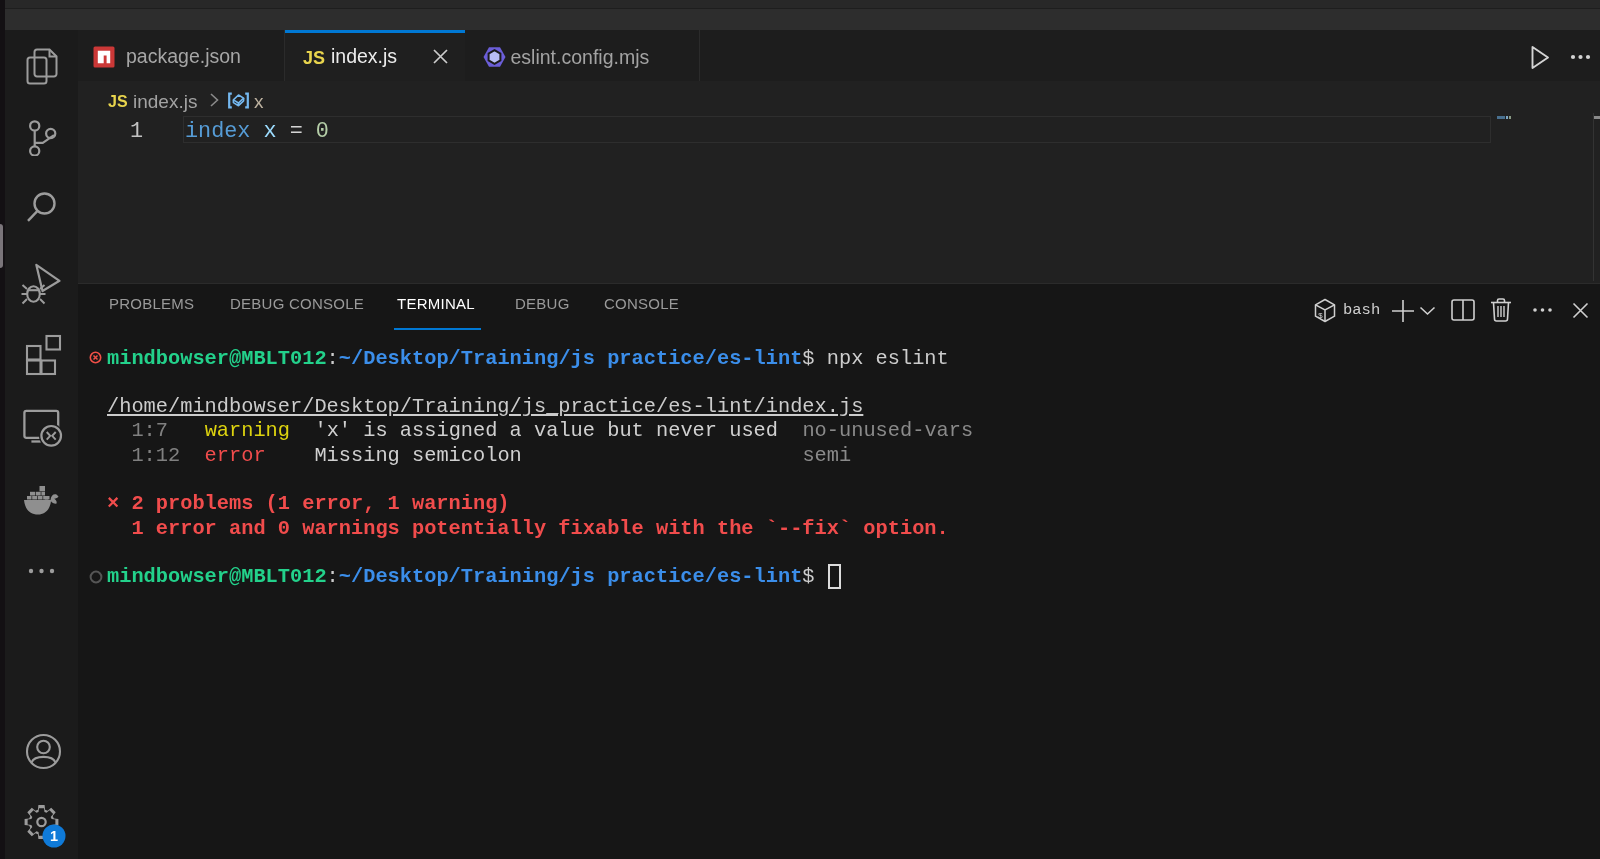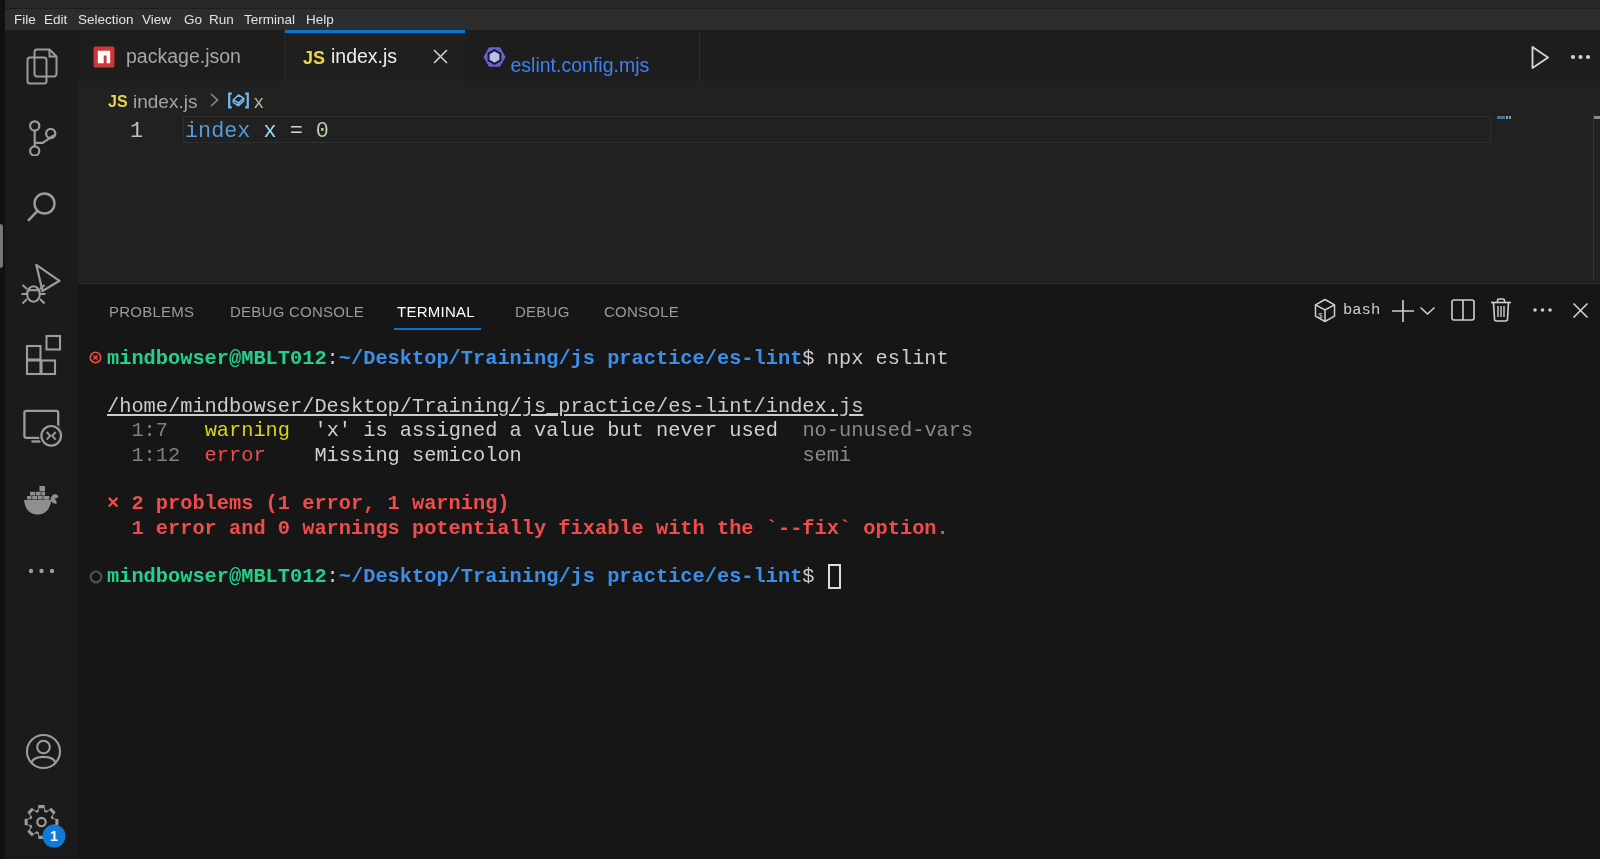--- a/index.html
+++ b/index.html
@@ -8,30 +8,20 @@
   .abs { position:absolute; }
   svg { display:block; }
 </style>
 </head>
 <body>
 <div class="abs" style="left:0;top:0;width:1600px;height:859px;background:#161616;">
 
   <div class="abs" style="left:5px;top:0;width:1595px;height:8px;background:#282828;"></div>
   <div class="abs" style="left:5px;top:8px;width:1595px;height:1px;background:#1e1e1e;"></div>
   <div class="abs" style="left:5px;top:9px;width:1595px;height:21px;background:#2d2d2d;"></div>
-  <div class="abs" id="menuitems" style="left:0;top:12px;width:1600px;height:16px;font-size:13.5px;color:#e2e2e2;white-space:nowrap;">
-    <span class="abs" style="left:14px;">File</span>
-    <span class="abs" style="left:44px;">Edit</span>
-    <span class="abs" style="left:78px;">Selection</span>
-    <span class="abs" style="left:142px;">View</span>
-    <span class="abs" style="left:184px;">Go</span>
-    <span class="abs" style="left:209px;">Run</span>
-    <span class="abs" style="left:244px;">Terminal</span>
-    <span class="abs" style="left:306px;">Help</span>
-  </div>
 
   <div class="abs" style="left:0;top:0;width:5px;height:859px;background:#131013;"></div>
   <div class="abs" style="left:0;top:224px;width:3px;height:44px;background:#7a757a;border-radius:0 3px 3px 0;"></div>
 
   <div class="abs" style="left:5px;top:30px;width:73px;height:829px;background:#1b1b1b;"></div>
 
   <svg class="abs" style="left:25px;top:48px;" width="34" height="37" viewBox="0 0 34 37">
     <path d="M12 1.5 H24.5 L31.5 8.5 V26 a2.5 2.5 0 0 1 -2.5 2.5 H12 a2.5 2.5 0 0 1 -2.5 -2.5 V4 a2.5 2.5 0 0 1 2.5 -2.5 Z" fill="none" stroke="#9c9c9c" stroke-width="2"></path>
     <path d="M24.5 1.5 V8.5 H31.5" fill="none" stroke="#9c9c9c" stroke-width="2"></path>
     <rect x="2.5" y="9.5" width="19" height="26" rx="2.5" fill="none" stroke="#9c9c9c" stroke-width="2"></rect>
@@ -120,21 +110,21 @@
   <div class="abs" style="left:331px;top:47px;font-size:19.5px;line-height:19.5px;color:#ececec;">index.js</div>
   <svg class="abs" style="left:433px;top:49px;" width="15" height="15" viewBox="0 0 15 15">
     <path d="M1 1 L14 14 M14 1 L1 14" stroke="#cccccc" stroke-width="1.7"></path>
   </svg>
 
   <div class="abs" style="left:465px;top:30px;width:235px;height:51px;background:#1d1d1d;border-right:1px solid #2b2b2b;"></div>
   <svg class="abs" style="left:483px;top:46px;" width="23" height="22" viewBox="0 0 23 22">
     <polygon points="22.5,11 17,20.7 6,20.7 0.5,11 6,1.3 17,1.3" fill="#6b5ed8"></polygon>
     <polygon points="11.5,4.2 17.4,7.6 17.4,14.4 11.5,17.8 5.6,14.4 5.6,7.6" fill="#b9bdf6" stroke="#1b1b1b" stroke-width="2"></polygon>
   </svg>
-  <div class="abs" style="left:510.5px;top:56px;font-size:19.5px;line-height:19.5px;color:#3b82f6;">eslint.config.mjs</div>
+  <div class="abs" style="left:510.5px;top:48px;font-size:19.5px;line-height:19.5px;color:#a3a3a3;">eslint.config.mjs</div>
 
   <svg class="abs" style="left:1531px;top:45px;" width="20" height="25" viewBox="0 0 20 25">
     <path d="M1.5 2 L17 12.5 L1.5 23 Z" fill="none" stroke="#d4d4d4" stroke-width="1.9" stroke-linejoin="round"></path>
   </svg>
   <svg class="abs" style="left:1568px;top:53px;" width="26" height="8" viewBox="0 0 26 8">
     <circle cx="5" cy="4" r="2.1" fill="#d4d4d4"></circle>
       <circle cx="12.5" cy="4" r="2.1" fill="#d4d4d4"></circle>
       <circle cx="20" cy="4" r="2.1" fill="#d4d4d4"></circle>
   </svg>
 
@@ -161,21 +151,21 @@
   <div class="abs" style="left:1497px;top:116px;width:8px;height:3px;background:#49708f;"></div>
   <div class="abs" style="left:1506px;top:116px;width:2px;height:3px;background:#7da7c4;"></div>
   <div class="abs" style="left:1509px;top:116px;width:2px;height:3px;background:#8a9a84;"></div>
 
   <div class="abs" style="left:1593px;top:113px;width:1px;height:168px;background:#333333;"></div>
   <div class="abs" style="left:1594px;top:116px;width:6px;height:3px;background:#8a8a8a;"></div>
 
   <div class="abs" style="left:78px;top:283px;width:1522px;height:1px;background:#2b2b2b;"></div>
   <div class="abs" style="left:78px;top:284px;width:1522px;height:575px;background:#161616;"></div>
 
-  <div class="abs" style="left:0;top:303px;width:1600px;height:18px;font-size:15px;letter-spacing:0.25px;color:#9a9a9a;white-space:nowrap;">
+  <div class="abs" style="left:0;top:295px;width:1600px;height:18px;font-size:15px;letter-spacing:0.25px;color:#9a9a9a;white-space:nowrap;">
     <span class="abs" style="left:109px;">PROBLEMS</span>
     <span class="abs" style="left:230px;text-align:right;">DEBUG CONSOLE</span>
     <span class="abs" style="left:397px;color:#ffffff;">TERMINAL</span>
     <span class="abs" style="left:515px;">DEBUG</span>
     <span class="abs" style="left:604px;">CONSOLE</span>
   </div>
   <div class="abs" style="left:394px;top:328px;width:87px;height:2px;background:#0078d4;"></div>
 
   <svg class="abs" style="left:1313px;top:298px;" width="24" height="25" viewBox="0 0 24 25">
     <path d="M12 1.5 L21.5 6.8 V18.2 L12 23.5 L2.5 18.2 V6.8 Z" fill="none" stroke="#cfcfcf" stroke-width="1.5" stroke-linejoin="round"></path>

